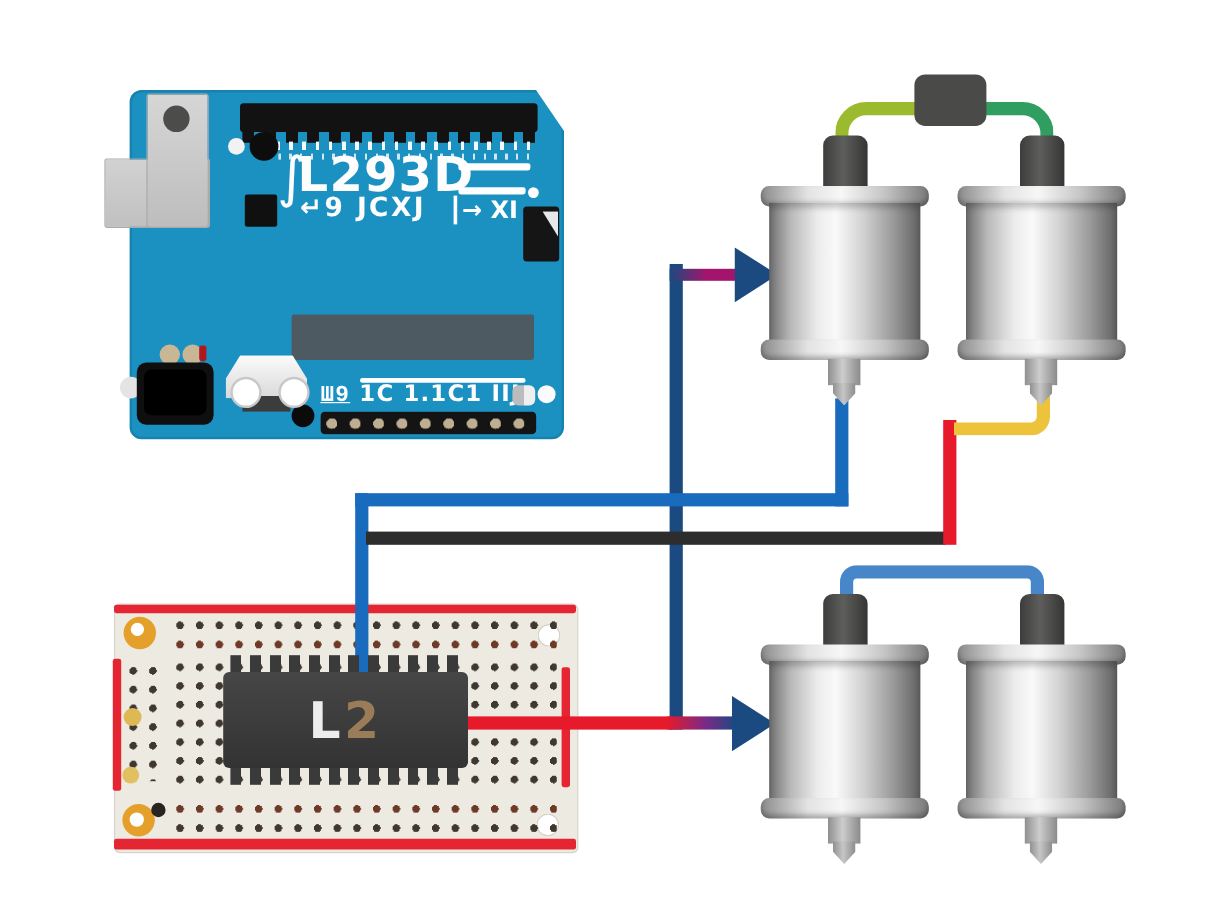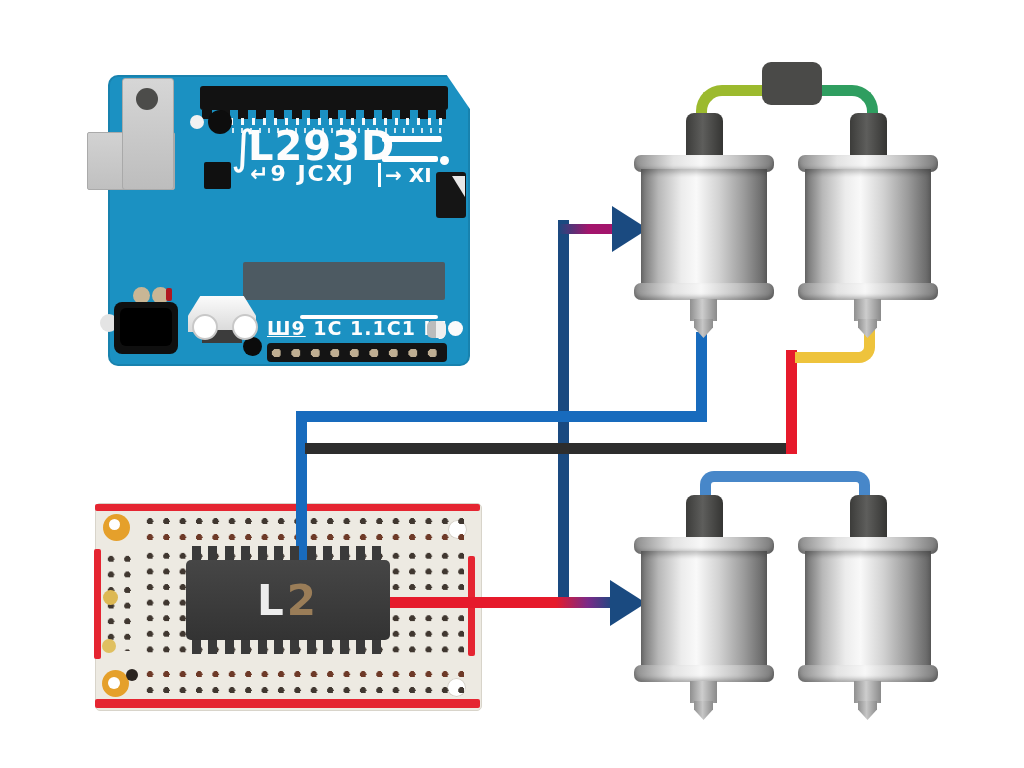--- a/index.html
+++ b/index.html
@@ -54,21 +54,21 @@
            border:2px solid #c8c8c8;z-index:4;}
   .xtal-c2{left:232px;top:314px;width:22px;height:22px;border-radius:50%;background:#fff;
            border:2px solid #c8c8c8;z-index:4;}
   .bdot-b{left:243px;top:337px;width:19px;height:19px;border-radius:50%;background:#0b0b0b;z-index:3;}
   .pinstrip{left:267px;top:343px;width:180px;height:19px;border-radius:4px;z-index:3;
     background-color:#141414;
     background-image:radial-gradient(circle 4.5px at 9.5px 10px,#bfae92 98%,transparent);
     background-size:19.5px 19px;background-repeat:repeat-x;}
   .bsilk-line{left:300px;top:315px;width:138px;height:4px;background:#fff;border-radius:2px;z-index:3;}
   .bsilk{left:267px;top:317px;font-size:19px;letter-spacing:1px;z-index:3;color:#fdfdfd;font-weight:bold;white-space:nowrap;}
-  .bsilk u{text-decoration:underline;}
+  .bsilk u{text-decoration:underline;font-family:Liberation Mono, monospace;}
   .capsule{left:427px;top:321px;width:19px;height:17px;border-radius:5px;z-index:3;
            background:linear-gradient(90deg,#bcbcbc 50%,#efefef 50%);}
   .wdot-c{left:448px;top:321px;width:15px;height:15px;border-radius:50%;background:#fbfbfb;z-index:3;}
 
   
   .bb{left:95px;top:503px;width:385px;height:206px;background:#edeae2;border:1px solid #d8d4ca;
       border-radius:5px;z-index:1;}
   .bb-red{background:var(--bbred,#e52531);z-index:1;border-radius:2px;}
   .bb-rt{left:95px;top:504px;width:385px;height:7px;}
   .bb-rb{left:95px;top:699px;width:385px;height:9px;}

